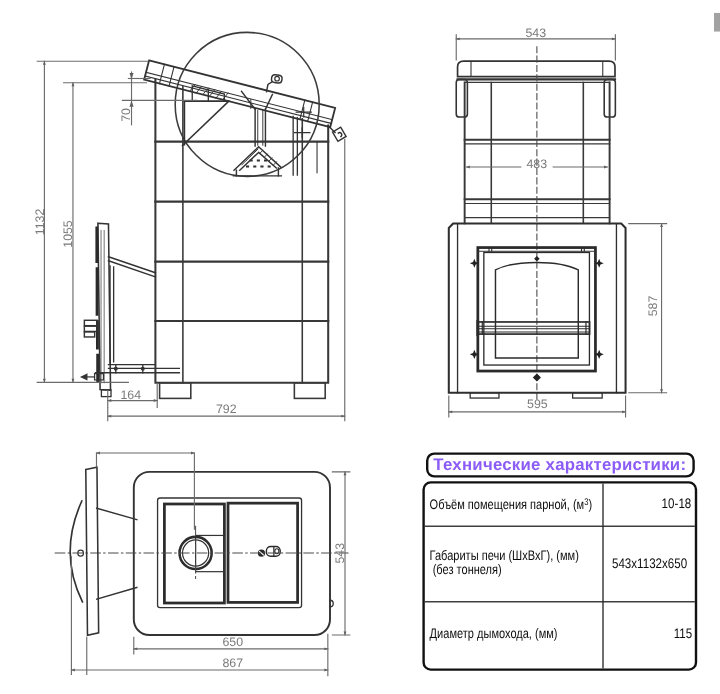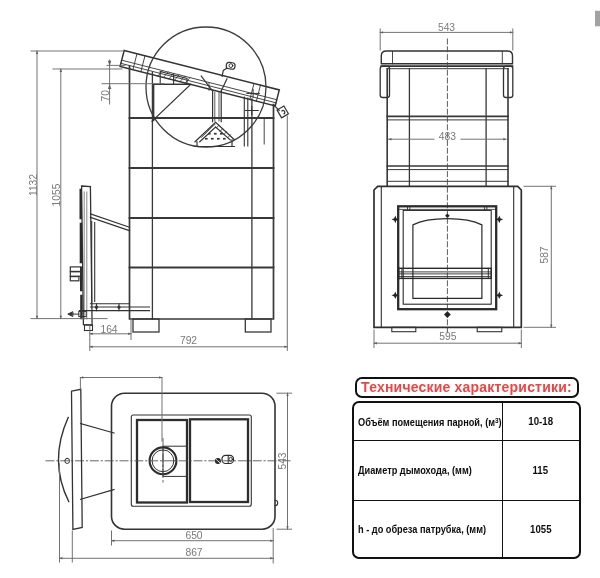--- a/index.html
+++ b/index.html
@@ -3,28 +3,28 @@
 <meta charset="utf-8">
 <style>
   html,body{margin:0;padding:0;background:#ffffff;}
   #page{position:relative;width:600px;height:578px;background:#ffffff;overflow:hidden;
         font-family:"Liberation Sans",sans-serif;}
   #draw{position:absolute;left:0;top:0;}
   .dim{fill:#7a7a7a;font-size:10.3px;font-family:"Liberation Sans",sans-serif;}
   #spec{position:absolute;left:351.5px;top:376.5px;width:230px;}
   .hdr{box-sizing:border-box;width:224px;height:21px;margin-left:3px;border:2.5px solid #111;
        border-radius:7px;background:#fff;text-align:center;font-weight:bold;
-       font-size:14px;line-height:16.5px;color:#ef4444;letter-spacing:0.2px;}
+       font-size:14px;line-height:16.5px;color:#8b5cf6;letter-spacing:0.2px;}
   .tbl{box-sizing:border-box;width:229px;height:158.5px;margin-top:3px;border:2.5px solid #111;
        border-radius:7px;border-collapse:separate;border-spacing:0;background:#fff;
        table-layout:fixed;}
-  .tbl td{border-top:1.6px solid #111;font-weight:bold;font-size:11.5px;color:#0d0d0d;
+  .tbl td{border-top:1.6px solid #111;font-weight:normal;font-size:11.5px;color:#0d0d0d;
           padding:0 0 0 4px;line-height:11px;vertical-align:middle;overflow:visible;margin-left:32px;}
   .tbl tr:first-child td{border-top:none;}
-  .tbl td.v{border-left:1.6px solid #111;text-align:center;padding:0;width:76px;}
+  .tbl td.v{border-left:1.6px solid #111;text-align:right;padding:0;width:76px;}
   .tbl td .t{display:inline-block;white-space:nowrap;transform:scaleX(0.8);
              transform-origin:0 50%;}
   .tbl td.v .t{transform:scaleX(0.84);transform-origin:50% 50%;}
 </style>
 </head>
 <body>
 <div id="page">
 <svg id="draw" width="600" height="578" viewBox="0 0 600 578" fill="none" stroke-linecap="square">
 <defs>
 <marker id="m" viewBox="0 0 10 10" refX="9.5" refY="5" markerWidth="8" markerHeight="3.2" orient="auto-start-reverse">
@@ -316,24 +316,24 @@
 <div id="spec">
 
   <div class="hdr">Технические характеристики:</div>
 
   <table class="tbl">
     <tbody>
           <tr style="height:13.5px">
             <td><span class="t">Объём помещения парной, (м<span style="font-size:8px;vertical-align:3px">3</span>)</span></td>
             <td class="v"><span class="t">10-18</span></td>
           </tr>
+    <tr style="height:25px">
+            <td><span class="t">Габариты печи (ШхВхГ), (мм)<br>&nbsp;(без тоннеля)</span></td>
+            <td class="v"><span class="t">543х1132х650</span></td>
+          </tr>
     <tr style="height:22px">
             <td><span class="t">Диаметр дымохода, (мм)</span></td>
             <td class="v"><span class="t">115</span></td>
-          </tr>
-    <tr style="height:20.5px">
-            <td><span class="t">h - до обреза патрубка, (мм)</span></td>
-            <td class="v"><span class="t">1055</span></td>
           </tr>
   </tbody>
       </table>
 </div>
 </div>
 
 </body></html>

